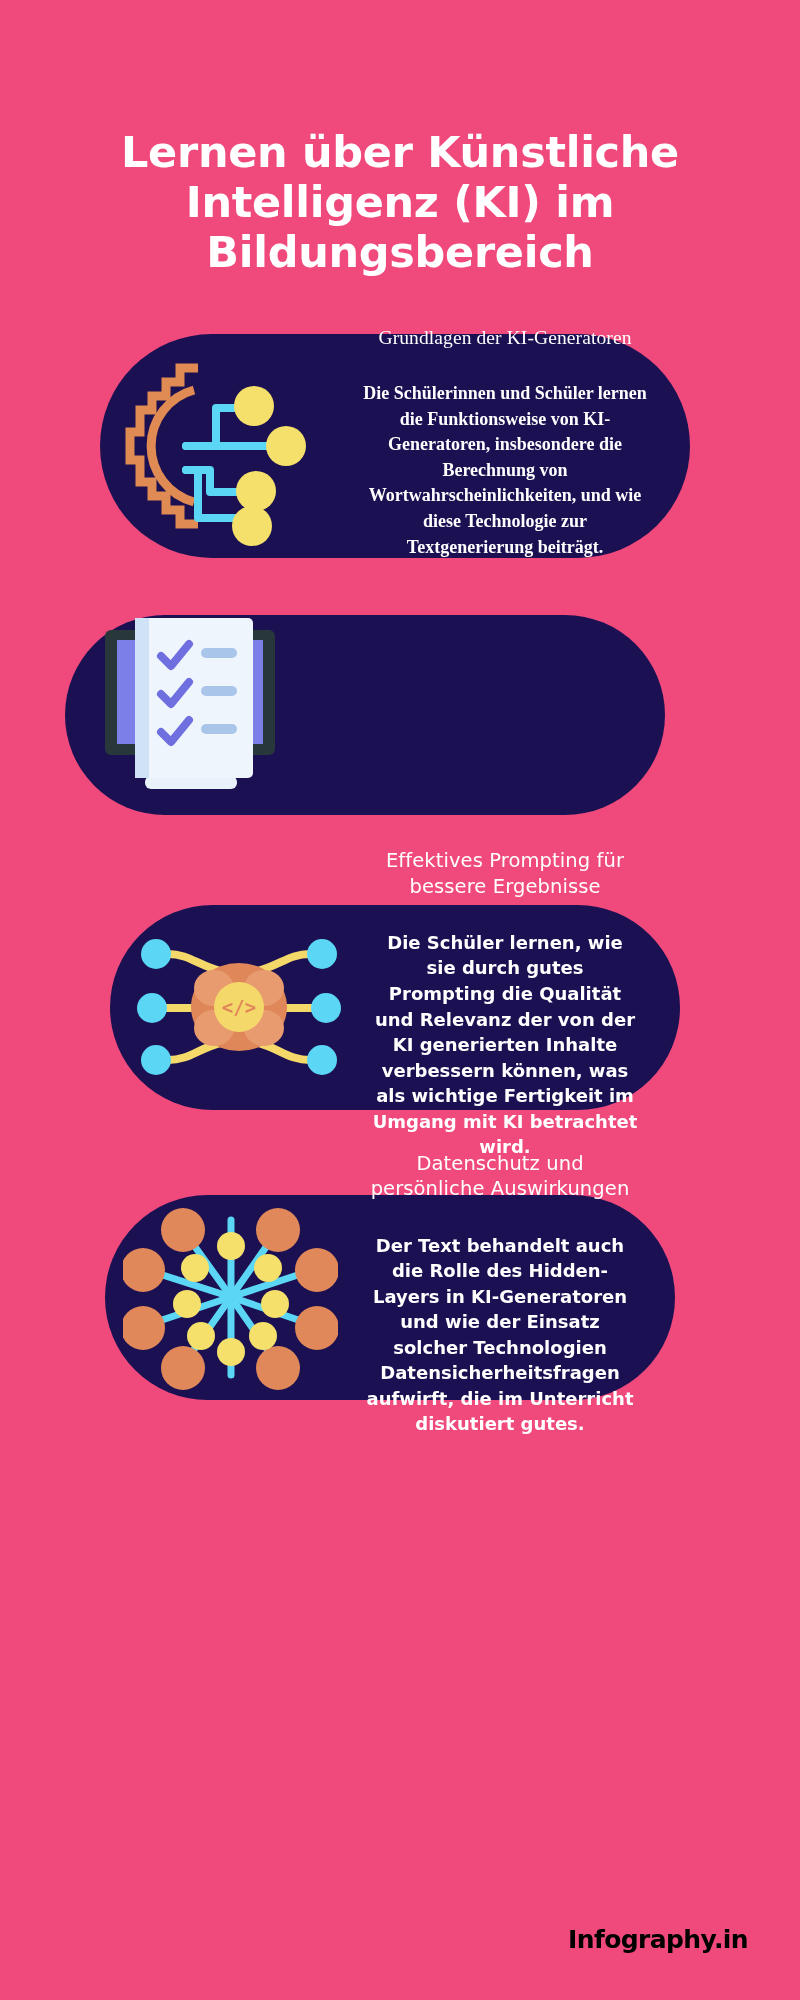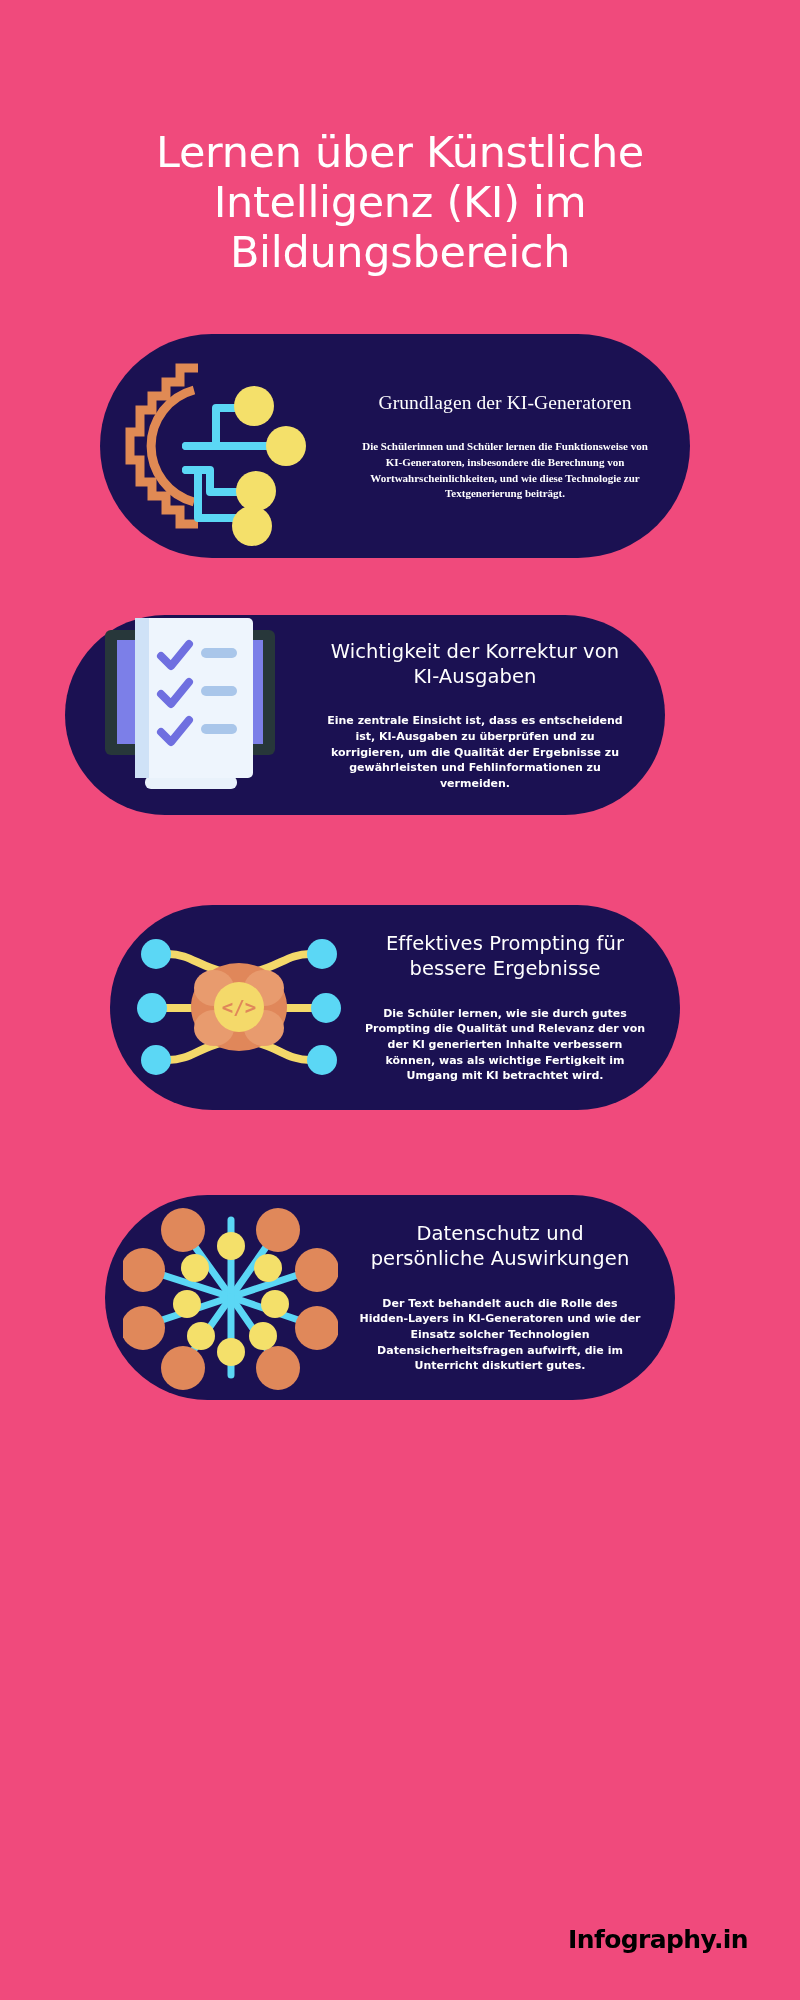--- a/index.html
+++ b/index.html
@@ -11,21 +11,21 @@
   }
   .page{width:800px;height:2000px;position:relative;background:#f04a7c;}
 
   
   .title-wrap{
     position:absolute;top:128px;left:0;width:800px;
     text-align:center;padding:0 60px;box-sizing:border-box;
   }
   .title{
     color:#ffffff;font-size:43px;line-height:1.16;
-    font-weight:normal;letter-spacing:-0.3px;margin:0;
+    font-weight:bold;letter-spacing:-0.3px;margin:0;
   }
 
   
   .card{
     position:absolute;
     background:#1b1152;
     box-sizing:border-box;
   }
   .card-inner{
     position:absolute;inset:0;
@@ -39,22 +39,22 @@
   .text-col{
     flex:1 1 auto;padding-right:34px;padding-left:4px;
     display:flex;flex-direction:column;align-items:center;justify-content:center;
     text-align:center;
   }
   .card-title{
     color:#ffffff;font-size:19.5px;line-height:1.3;font-weight:normal;
     margin:0 0 24px 0;letter-spacing:0.1px;
   }
   .card-body{
-    color:#ffffff;font-size:11px;line-height:1.42;font-weight:bold;
-    margin:0;letter-spacing:0px;
+    color:#ffffff;font-size:18px;line-height:1.42;font-weight:bold;
+    margin:7px;letter-spacing:0px;
   }
 
   
   #card-1{left:100px;top:334px;width:590px;height:224px;border-radius:112px;font-family:Liberation Serif, serif;}
   #card-2{left:65px;top:615px;width:600px;height:200px;border-radius:100px 100px 100px 100px;}
   #card-3{left:110px;top:905px;width:570px;height:205px;border-radius:103px;}
   #card-4{left:105px;top:1195px;width:570px;height:205px;border-radius:103px;}
 
   
   .icon-svg{display:block;}
@@ -122,24 +122,20 @@
           <rect x="52" y="10" width="14" height="160" fill="#cfe2f7"></rect>
 
           <path d="M78 48 l10 10 l18 -22" fill="none" stroke="#6f6fe0" stroke-width="8" stroke-linecap="round" stroke-linejoin="round"></path>
           <path d="M78 86 l10 10 l18 -22" fill="none" stroke="#6f6fe0" stroke-width="8" stroke-linecap="round" stroke-linejoin="round"></path>
           <path d="M78 124 l10 10 l18 -22" fill="none" stroke="#6f6fe0" stroke-width="8" stroke-linecap="round" stroke-linejoin="round"></path>
 
           <rect x="118" y="40" width="36" height="10" rx="5" fill="#a9c6ea"></rect>
           <rect x="118" y="78" width="36" height="10" rx="5" fill="#a9c6ea"></rect>
           <rect x="118" y="116" width="36" height="10" rx="5" fill="#a9c6ea"></rect>
         </svg>
-      </div>
-      <div class="text-col">
-        <div class="card-title">Wichtigkeit der Korrektur von KI-Ausgaben</div>
-        <div class="card-body">Eine zentrale Einsicht ist, dass es entscheidend ist, KI-Ausgaben zu überprüfen und zu korrigieren, um die Qualität der Ergebnisse zu gewährleisten und Fehlinformationen zu vermeiden.</div>
       </div>
     </div>
   </div>
 
   <div class="card" id="card-3">
     <div class="card-inner">
       <div class="icon-col">
         <svg class="icon-svg" width="215" height="180" viewBox="0 0 215 180">
 
           <path d="M96 54 C70 48 62 36 40 36" fill="none" stroke="#f4d96a" stroke-width="8" stroke-linecap="round"></path>

